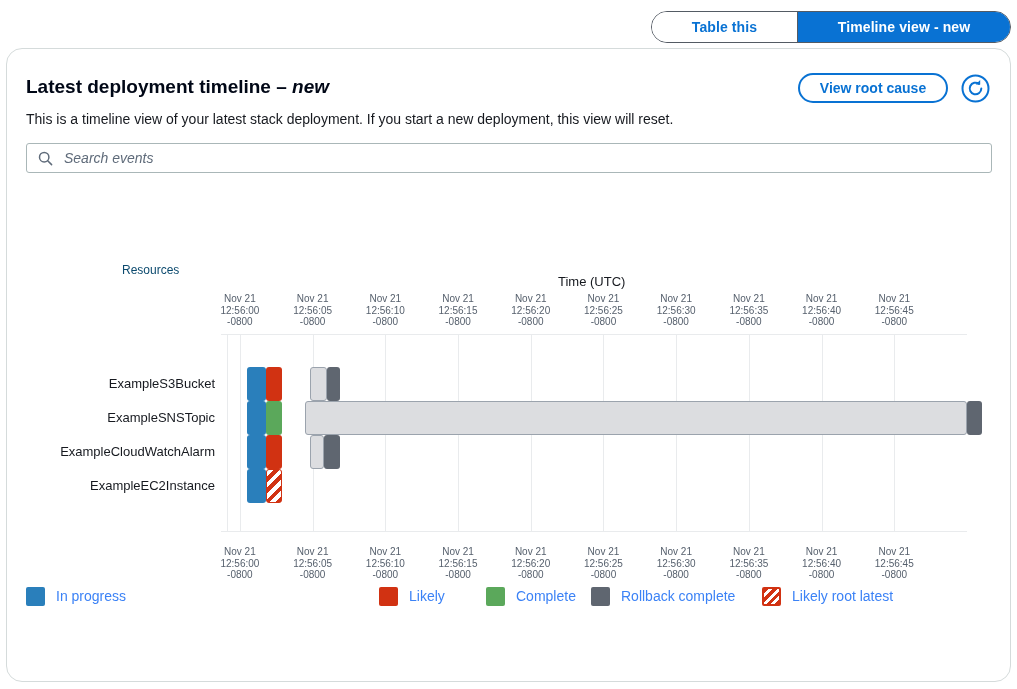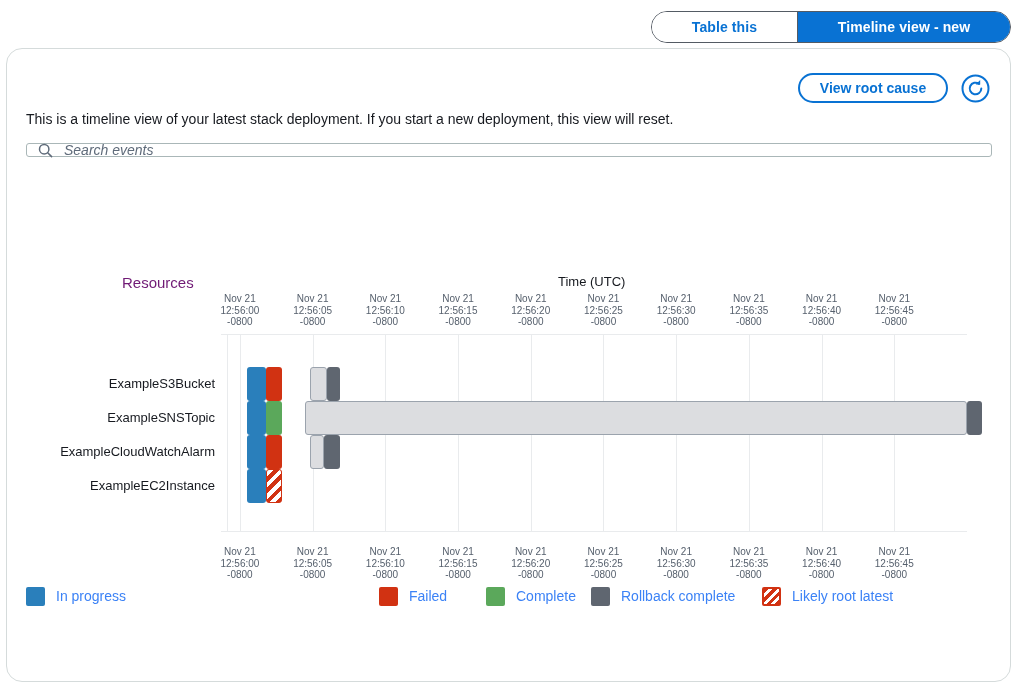--- a/index.html
+++ b/index.html
@@ -76,21 +76,21 @@
     position: absolute; top: 25px; left: 954px;
     width: 29px; height: 29px;
     border: 0; background: none; padding: 0;
     cursor: pointer;
     line-height: 0;
   }
 
   
   .search-box {
     position: absolute; top: 94px; left: 19px;
-    width: 966px; height: 14px;
+    width: 966px; height: 30px;
     border: 1px solid #aab7b8;
     border-radius: 3px;
     background: #fff;
     display: flex; align-items: center;
   }
   .search-icon { margin-left: 11px; line-height: 0; flex: 0 0 auto; }
   .search-input {
     border: 0; outline: none;
     flex: 1 1 auto;
     margin-left: 9px; margin-right: 10px;
@@ -99,22 +99,22 @@
     font-style: italic;
     color: #5f6b7a;
     background: transparent;
   }
   .search-input::placeholder { color: #5f6b7a; font-style: italic; opacity: 1; }
 
   
   .chart { position: absolute; top: 0; left: 0; width: 1005px; height: 634px; }
 
   .axis-title-resources {
-    position: absolute; top: 225px; left: 115px;
-    font-size: 15px; color: #701a75;
+    position: absolute; top: 214px; left: 115px;
+    font-size: 12px; color: #0c4a6e;
   }
   .axis-title-time {
     position: absolute; top: 225px; left: 551px;
     font-size: 13px; color: #16191f;
   }
 
   .tick-label {
     position: absolute;
     width: 84px;
     text-align: center;
@@ -212,20 +212,21 @@
 <div id="root">
 
   <div class="seg-wrap">
     <div class="seg-btn inactive">Table this</div>
     <div class="seg-divider"></div>
     <div class="seg-btn active">Timeline view - new</div>
   </div>
 
   <div class="card">
 
+    <div class="card-title"><span>Latest deployment timeline – </span><span class="em">new</span></div>
 
     <div class="card-desc">This is a timeline view of your latest stack deployment. If you start a new deployment, this view will reset.</div>
 
     <button class="btn-root-cause">View root cause</button>
 
     <button class="btn-refresh">
       <svg width="29" height="29" viewBox="0 0 29 29">
         <circle cx="14.5" cy="14.5" r="13" fill="none" stroke="#0972d3" stroke-width="2"></circle>
         <path d="M 20.3 14.5 A 5.8 5.8 0 1 1 18.1 9.95" fill="none" stroke="#0972d3" stroke-width="2" stroke-linecap="round"></path>
         <path d="M 19.2 5.9 L 19.2 10.5 L 14.7 10.5 Z" fill="#0972d3"></path>
@@ -397,21 +398,21 @@
           <div class="row-label" style="top: 420px; right: 797px;">ExampleEC2Instance</div>
         </div>
 
       <div class="legend" id="legend">
           <div class="legend-item" style="left: 0px;">
             <div class="legend-swatch sw-blue"></div>
             <div class="legend-label">In progress</div>
           </div>
           <div class="legend-item" style="left: 353px;">
             <div class="legend-swatch sw-red"></div>
-            <div class="legend-label">Failed</div>
+            <div class="legend-label">Likely</div>
           </div>
           <div class="legend-item" style="left: 460px;">
             <div class="legend-swatch sw-green"></div>
             <div class="legend-label">Complete</div>
           </div>
           <div class="legend-item" style="left: 565px;">
             <div class="legend-swatch sw-rbdone"></div>
             <div class="legend-label">Rollback complete</div>
           </div>
           <div class="legend-item" style="left: 736px;">

